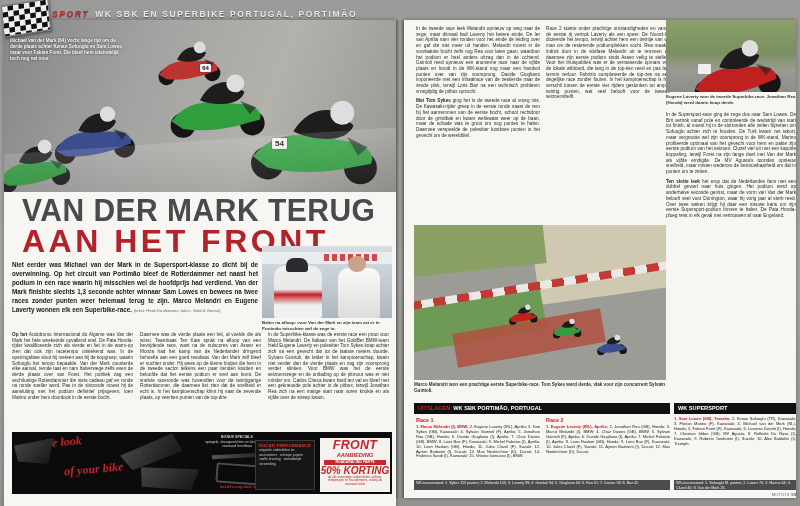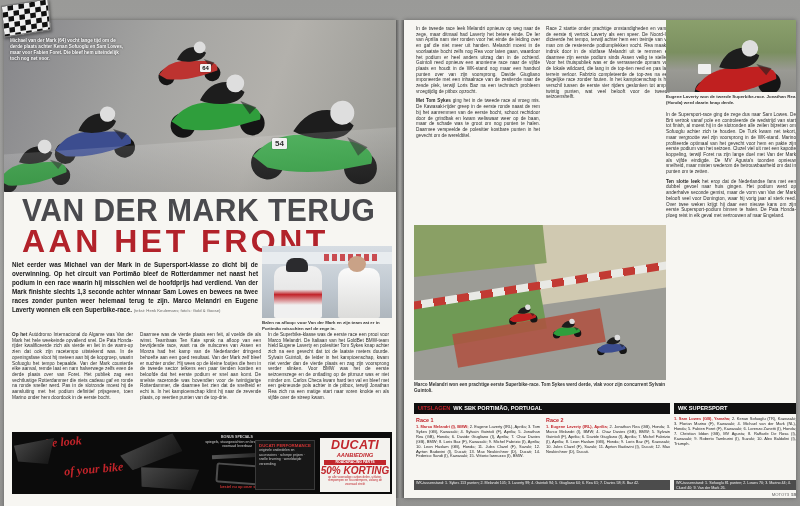--- a/index.html
+++ b/index.html
@@ -154,21 +154,21 @@
         <span>spiegels, stuurgewichten en brackets uit voorraad leverbaar</span>
       </div>
       <div class="abs" style="left:200px;top:22px;width:50px;height:4px;background:linear-gradient(90deg,#555,#222);transform:rotate(-3deg);"></div>
       <div class="abs" style="left:204px;top:32px;width:42px;height:16px;border:2px solid #4d4d4d;border-radius:3px;transform:rotate(4deg);"></div>
       <div class="abs" style="left:198px;top:53px;width:60px;font-size:3.8px;color:#d23434;text-align:center;font-weight:bold;">bestel nu op onze site</div>
       <div class="abs adbox">
         <div style="color:#d23434;font-size:4.4px;font-weight:bold;line-height:5.4px;">DUCATI PERFORMANCE</div>
         <div style="color:#c9c9c9;font-size:3.4px;line-height:4.4px;">originele onderdelen en accessoires · scherpe prijzen · snelle levering · wereldwijde verzending</div>
       </div>
       <div class="abs promo">
-        <div class="brand">DUCATI</div>
+        <div class="brand">FRONT</div>
         <div class="p1">AANBIEDING</div>
         <div class="p2">ROAD&amp;RACING PARTS</div>
         <div class="p3">50% KORTING</div>
         <div class="ps">op alle voorradige carbon delen, uitlaten, rempompen en stuurdempers, zolang de voorraad strekt</div>
       </div>
     </div>
   </div>
 
   <div class="abs" style="left:396px;top:20px;width:8px;height:478px;background:linear-gradient(90deg,rgba(0,0,0,.28),rgba(0,0,0,0) 45%,rgba(0,0,0,0) 55%,rgba(0,0,0,.28));"></div>
 
@@ -232,14 +232,17 @@
     </div>
     <div class="abs graybar" style="left:10px;top:460px;width:256px;">WK-tussenstand: 1. Sykes 113 punten; 2. Melandri 105; 3. Laverty 99; 4. Guintoli 94; 5. Giugliano 64; 6. Rea 61; 7. Davies 58; 8. Baz 42.</div>
     <div class="abs graybar" style="left:270px;top:460px;width:122px;">WK-tussenstand: 1. Sofuoglu 81 punten; 2. Lowes 70; 3. Marino 44; 4. Cluzel 40; 9. Van der Mark 26.</div>
 
     <div class="abs pfoot" style="left:270px;top:472px;width:122px;">
       <span>MOTO73</span>&nbsp;&nbsp;<b>59</b>
     </div>
   </div>
 
   <div class="abs flag"></div>
+  <div class="abs hdr">
+    <span class="sec">SPORT</span><span>WK SBK EN SUPERBIKE PORTUGAL, PORTIMÃO</span>
+  </div>
 
 </div>
 
 </body></html>

